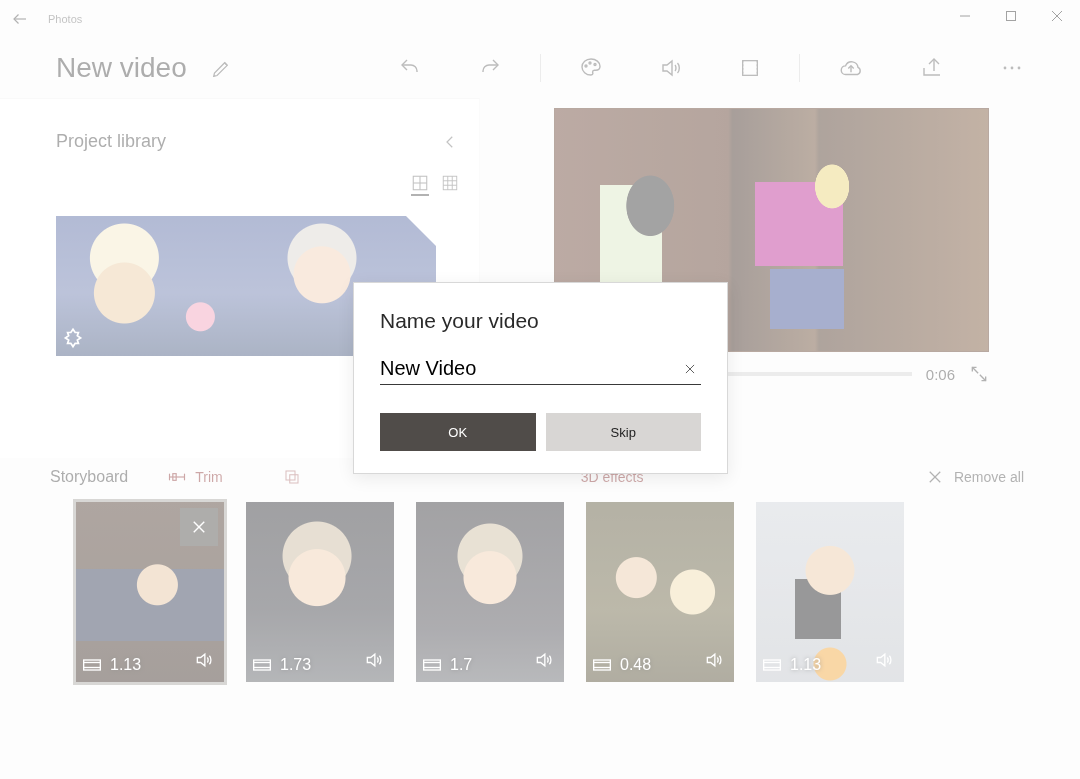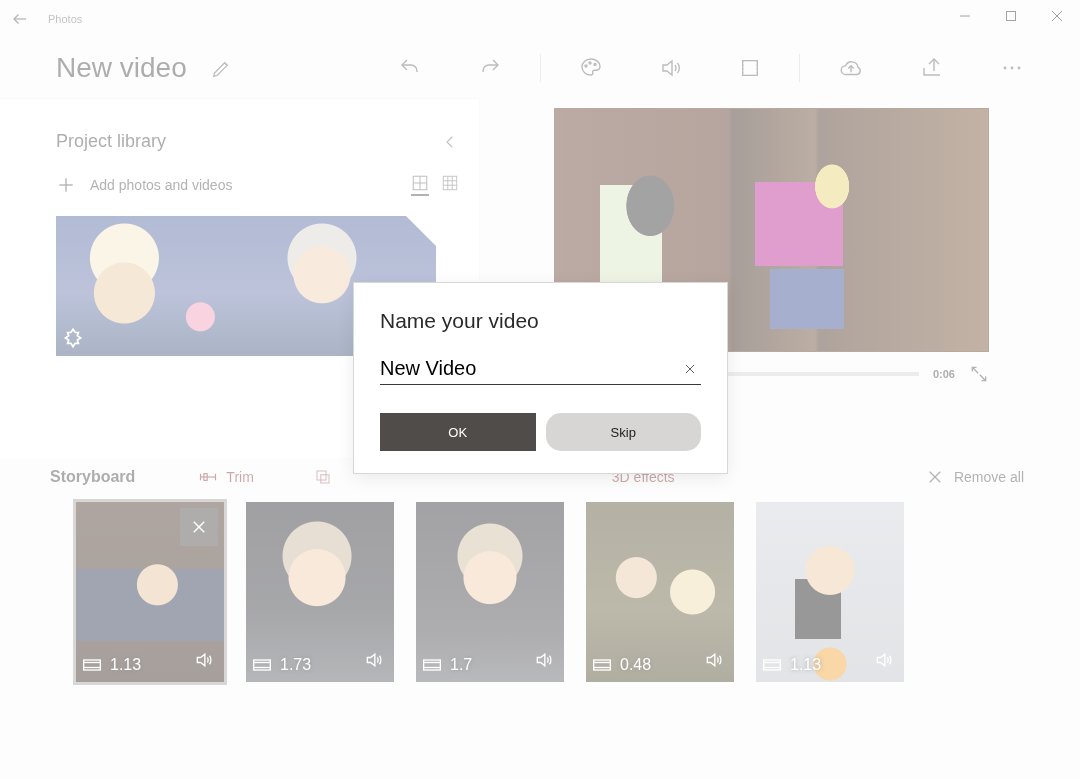--- a/index.html
+++ b/index.html
@@ -94,26 +94,26 @@
       linear-gradient(#d9e6c4 0 0) 12% 62%/62px 120px no-repeat,
       radial-gradient(ellipse 28px 36px at 64% 32%, #e9d276 0 60%, transparent 62%),
       linear-gradient(#bb2993 0 0) 58% 46%/88px 84px no-repeat,
       linear-gradient(#3d4f92 0 0) 60% 88%/74px 60px no-repeat,
       linear-gradient(90deg,#6a4435,#5c3929 40%,#3e2a21 41%,#6a4b33 60%, #4d3526 61%, #7a5538);
   }
   .preview-controls{ display:flex; align-items:center; margin-top:12px; width:435px; margin-left:14px; gap:14px;}
   .timeline { flex:1; height:4px; background:#d6d6d6; position:relative; }
   .timeline::before{ content:""; position:absolute; left:0; width:4%; height:100%; background:#5a5a5a; }
   .timeline::after{ content:""; position:absolute; left:4%; top:-5px; width:14px; height:14px; border-radius:50%; background:#fff; border:1px solid #999; }
-  .timecode { font-size:11px; color:#4a4a4a;font-weight:bold; }
+  .timecode { font-size:15px; color:#4a4a4a; }
 
   
   .storyboard-row { padding:10px 56px 0 50px; }
   .story-head { display:flex; align-items:center; gap:20px; margin-bottom:8px; }
-  .story-head h3 { font-size:16px; font-weight:700; color:#4a4a4a; margin-right:43px; }
+  .story-head h3 { font-size:16px; font-weight:400; color:#4a4a4a; margin-right:19px; }
   .story-head .tool { display:flex; align-items:center; gap:8px; font-size:14px; color:#7f1d1d; margin-right:40px; opacity:.85;}
   .story-head .remove-all { margin-left:auto; display:flex; align-items:center; gap:10px; font-size:14px; color:#555; }
   .clips { display:flex; gap:22px; padding:8px 0 0 26px; }
   .clip {
     width:148px; height:180px; position:relative;
     overflow:hidden;
   }
   .clip.selected { outline:3px solid #a8a6a3; outline-offset:0;}
   .clip .remove-chip {
     position:absolute; top:6px; right:6px; width:38px; height:38px;
@@ -163,21 +163,21 @@
     flex:1; border:none; outline:none; font-size:20px; font-family:inherit;
     background:transparent;
   }
   .dialog .clear-x{ color:#555; padding:2px 4px; }
   .dialog .btns{ display:flex; gap:10px; }
   .dialog button{
     flex:1; border:none; height:38px; font-size:13px; font-family:inherit;
     cursor:pointer;
   }
   .dialog .ok{ background:#504c49; color:#fff; }
-  .dialog .skip{ background:#d8d6d4; color:#222;border-radius:15px; }
+  .dialog .skip{ background:#d8d6d4; color:#222; }
 
   svg { display:block; }
 </style>
 </head>
 <body>
 
 <div class="titlebar">
   <div class="back">
     <svg width="18" height="18" viewBox="0 0 24 24" fill="none" stroke="currentColor" stroke-width="1.6">
         <path d="M20 12H4"></path>
@@ -278,27 +278,20 @@
   <div class="library">
     <div class="lib-head">
       <h2>Project library</h2>
       <div class="chev">
         <svg width="18" height="18" viewBox="0 0 24 24" fill="none" stroke="currentColor" stroke-width="1.6">
             <path d="M15 5l-7 7 7 7"></path>
           </svg>
       </div>
     </div>
     <div class="lib-actions">
-      <div class="add-media">
-        <svg width="20" height="20" viewBox="0 0 24 24" fill="none" stroke="currentColor" stroke-width="1.6">
-            <line x1="12" y1="4" x2="12" y2="20"></line>
-            <line x1="4" y1="12" x2="20" y2="12"></line>
-          </svg>
-        <span>Add photos and videos</span>
-      </div>
       <div class="view-toggles">
         <div class="sel">
           <svg width="18" height="18" viewBox="0 0 24 24" fill="none" stroke="currentColor" stroke-width="1.4">
               <rect x="3" y="3" width="18" height="18"></rect>
               <line x1="12" y1="3" x2="12" y2="21"></line>
               <line x1="3" y1="12" x2="21" y2="12"></line>
             </svg>
         </div>
         <div>
           <svg width="18" height="18" viewBox="0 0 24 24" fill="none" stroke="currentColor" stroke-width="1.2">

